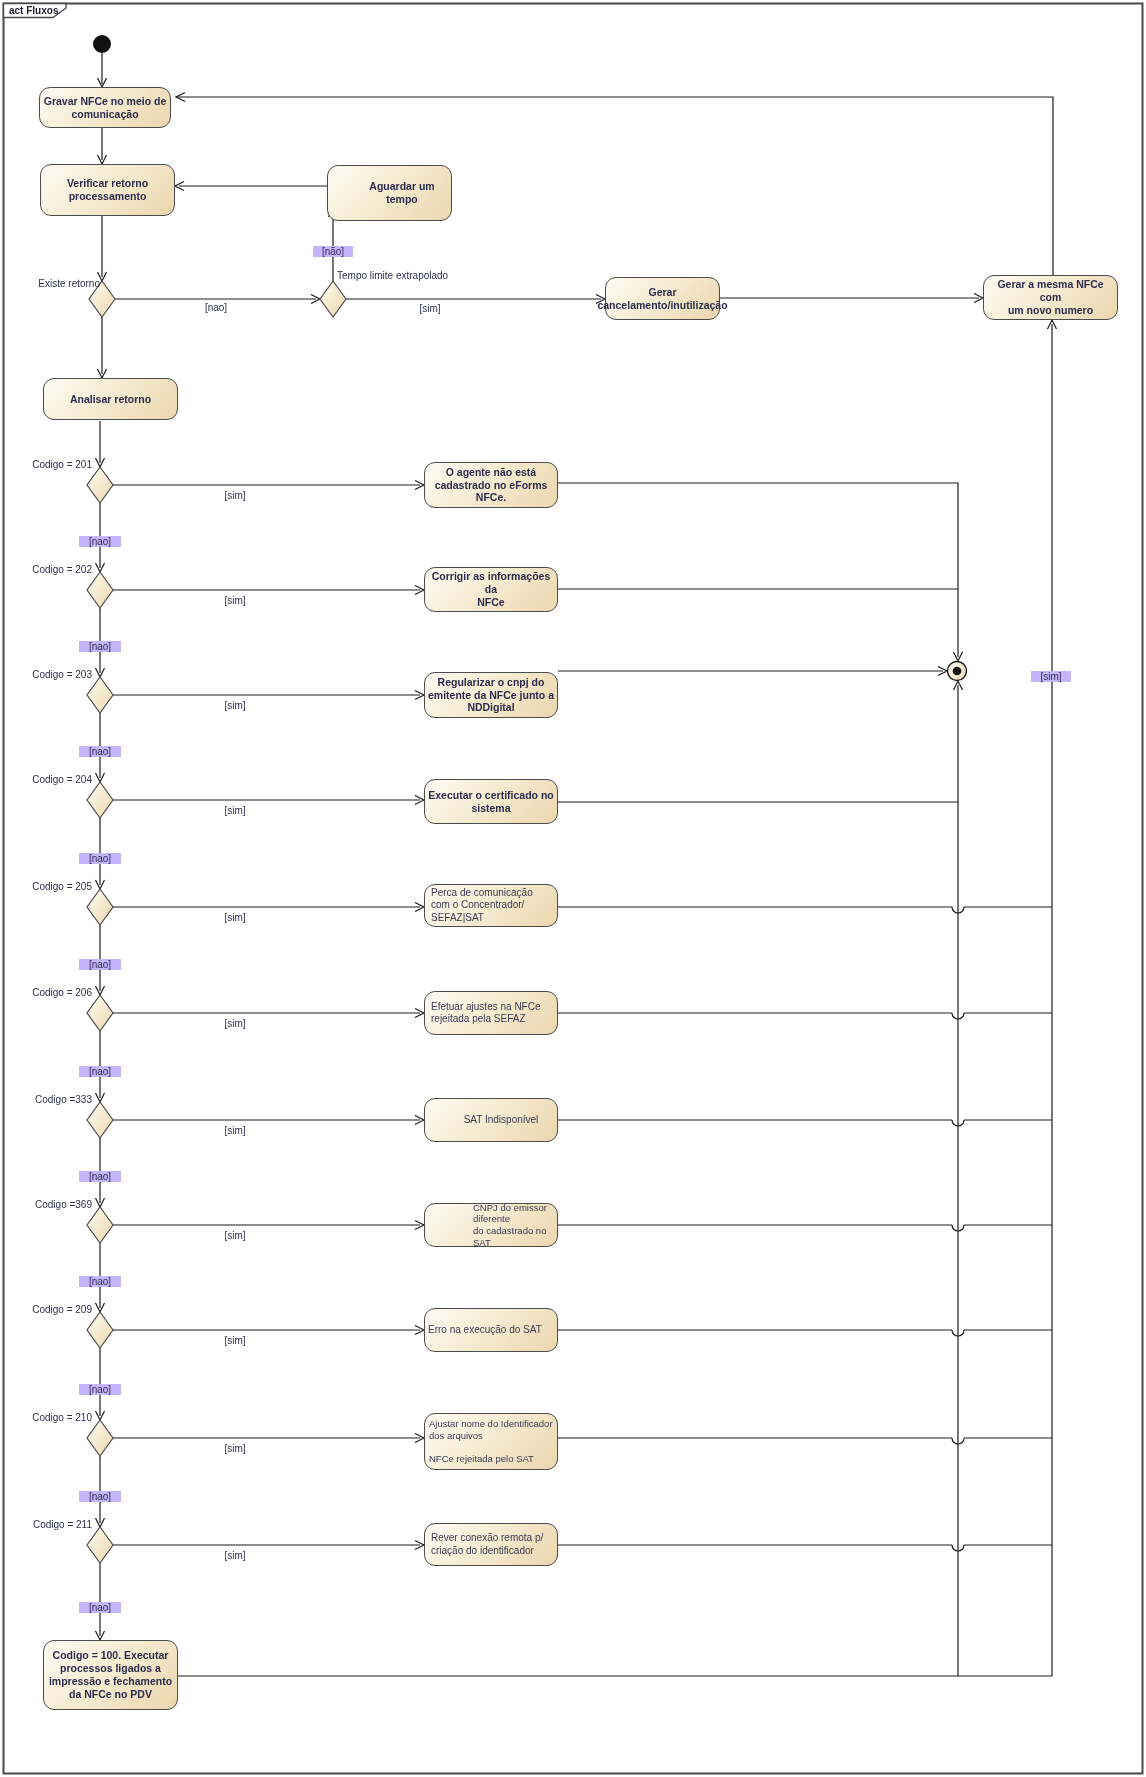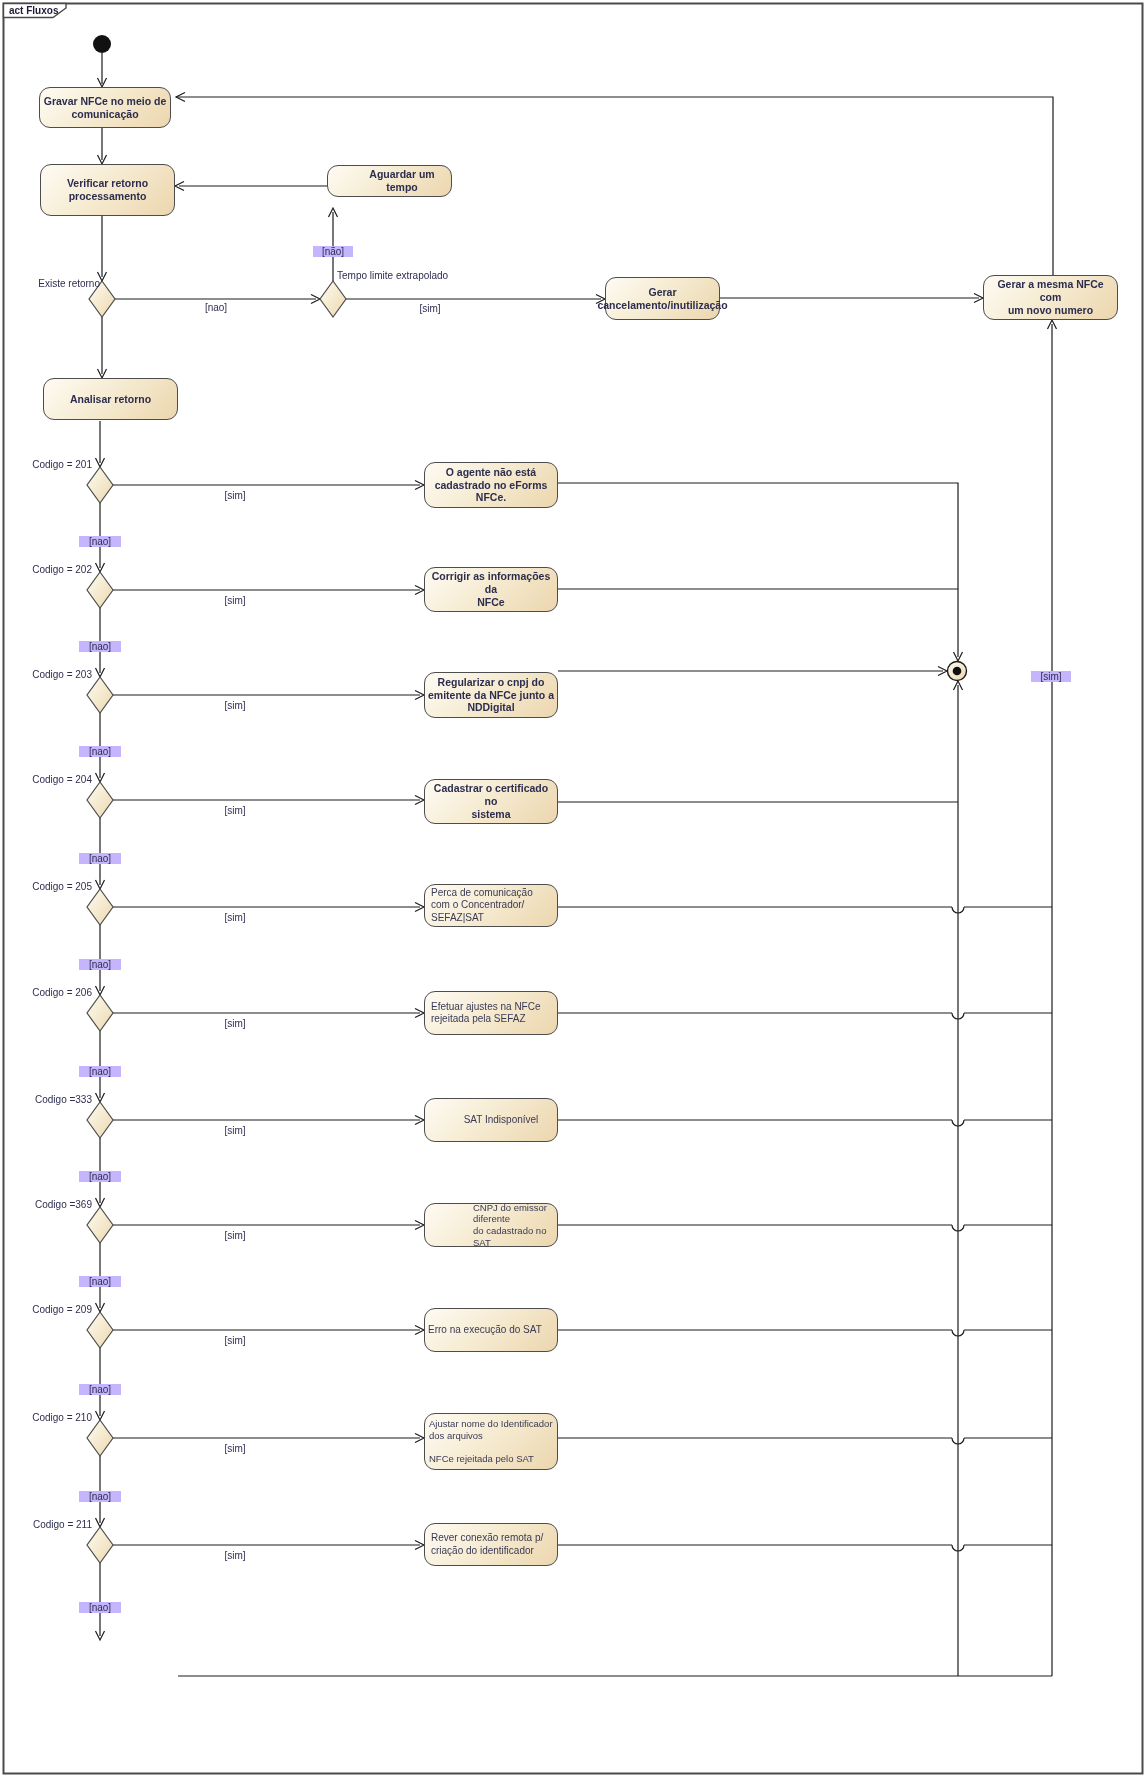--- a/index.html
+++ b/index.html
@@ -199,53 +199,57 @@
     <circle cx="957" cy="671" r="4.3" fill="#111111"></circle>
   </g>
 </svg>
 
 <div id="frame-title">act Fluxos</div>
 
 <div class="act bold" style="left:39px;top:87px;width:132px;height:41px;">Gravar NFCe no meio de
 comunicação</div>
 <div class="act bold" style="left:40px;top:164px;width:135px;height:52px;">Verificar retorno
 processamento</div>
-<div class="act bold" style="left:327px;top:165px;width:125px;height:32px;padding-left:28px;">Aguardar um tempo</div>
+<div class="act bold" style="left:327px;top:165px;width:125px;height:56px;padding-left:28px;">Aguardar um tempo</div>
 <div class="act bold" style="left:605px;top:277px;width:115px;height:43px;">Gerar
 cancelamento/inutilização</div>
 <div class="act bold" style="left:983px;top:275px;width:135px;height:45px;">Gerar a mesma NFCe com
 um novo numero</div>
 <div class="act bold" style="left:43px;top:378px;width:135px;height:42px;text-align:right;">Analisar retorno</div>
 
 <div class="act bold" style="left:424px;top:462px;width:134px;height:46px;">O agente não está
 cadastrado no eForms
 NFCe.</div>
 <div class="act bold" style="left:424px;top:567px;width:134px;height:45px;">Corrigir as informações da
 NFCe</div>
 <div class="act bold" style="left:424px;top:672px;width:134px;height:46px;">Regularizar o cnpj do
 emitente da NFCe junto a
 NDDigital</div>
-<div class="act bold" style="left:424px;top:779px;width:134px;height:45px;">Cadastrar o certificado no
+<div class="act bold" style="left:424px;top:779px;width:134px;height:45px;">Executar o certificado no
 sistema</div>
 <div class="act leftal" style="left:424px;top:884px;width:134px;height:43px;">Perca de comunicação
 com o Concentrador/
 SEFAZ|SAT</div>
 <div class="act leftal" style="left:424px;top:991px;width:134px;height:44px;">Efetuar ajustes na NFCe
 rejeitada pela SEFAZ</div>
 <div class="act" style="left:424px;top:1098px;width:134px;height:44px;font-weight:normal;font-size:10px;color:#3a3a55;padding-left:23px;">SAT Indisponível</div>
 <div class="act leftal small" style="left:424px;top:1203px;width:134px;height:44px;padding-left:48px;">CNPJ do emissor diferente
 do cadastrado no SAT</div>
 <div class="act leftal" style="left:424px;top:1308px;width:134px;height:44px;padding-left:3px;">Erro na execução do SAT</div>
 <div class="act leftal small" style="left:424px;top:1413px;width:134px;height:57px;padding-left:4px;">Ajustar nome do Identificador
 dos arquivos
 
 NFCe rejeitada pelo SAT</div>
 <div class="act leftal" style="left:424px;top:1523px;width:134px;height:43px;">Rever conexão remota p/
 criação do identificador</div>
 
+<div class="act bold" style="left:43px;top:1640px;width:135px;height:70px;">Codigo = 100. Executar
+processos ligados a
+impressão e fechamento
+da NFCe no PDV</div>
 
 <div class="lbl right" style="left:28px;top:278px;width:72px;">Existe retorno</div>
 <div class="lbl left" style="left:337px;top:270px;">Tempo limite extrapolado</div>
 <div class="lbl" style="left:196px;top:302px;width:40px;">[nao]</div>
 <div class="lbl bg" style="left:313px;top:246px;width:40px;">[não]</div>
 <div class="lbl" style="left:410px;top:303px;width:40px;">[sim]</div>
 <div class="lbl bg" style="left:1031px;top:671px;width:40px;">[sim]</div>
 
 <div class="lbl right" style="left:12px;top:459px;width:80px;">Codigo = 201</div>
 <div class="lbl right" style="left:12px;top:564px;width:80px;">Codigo = 202</div>

